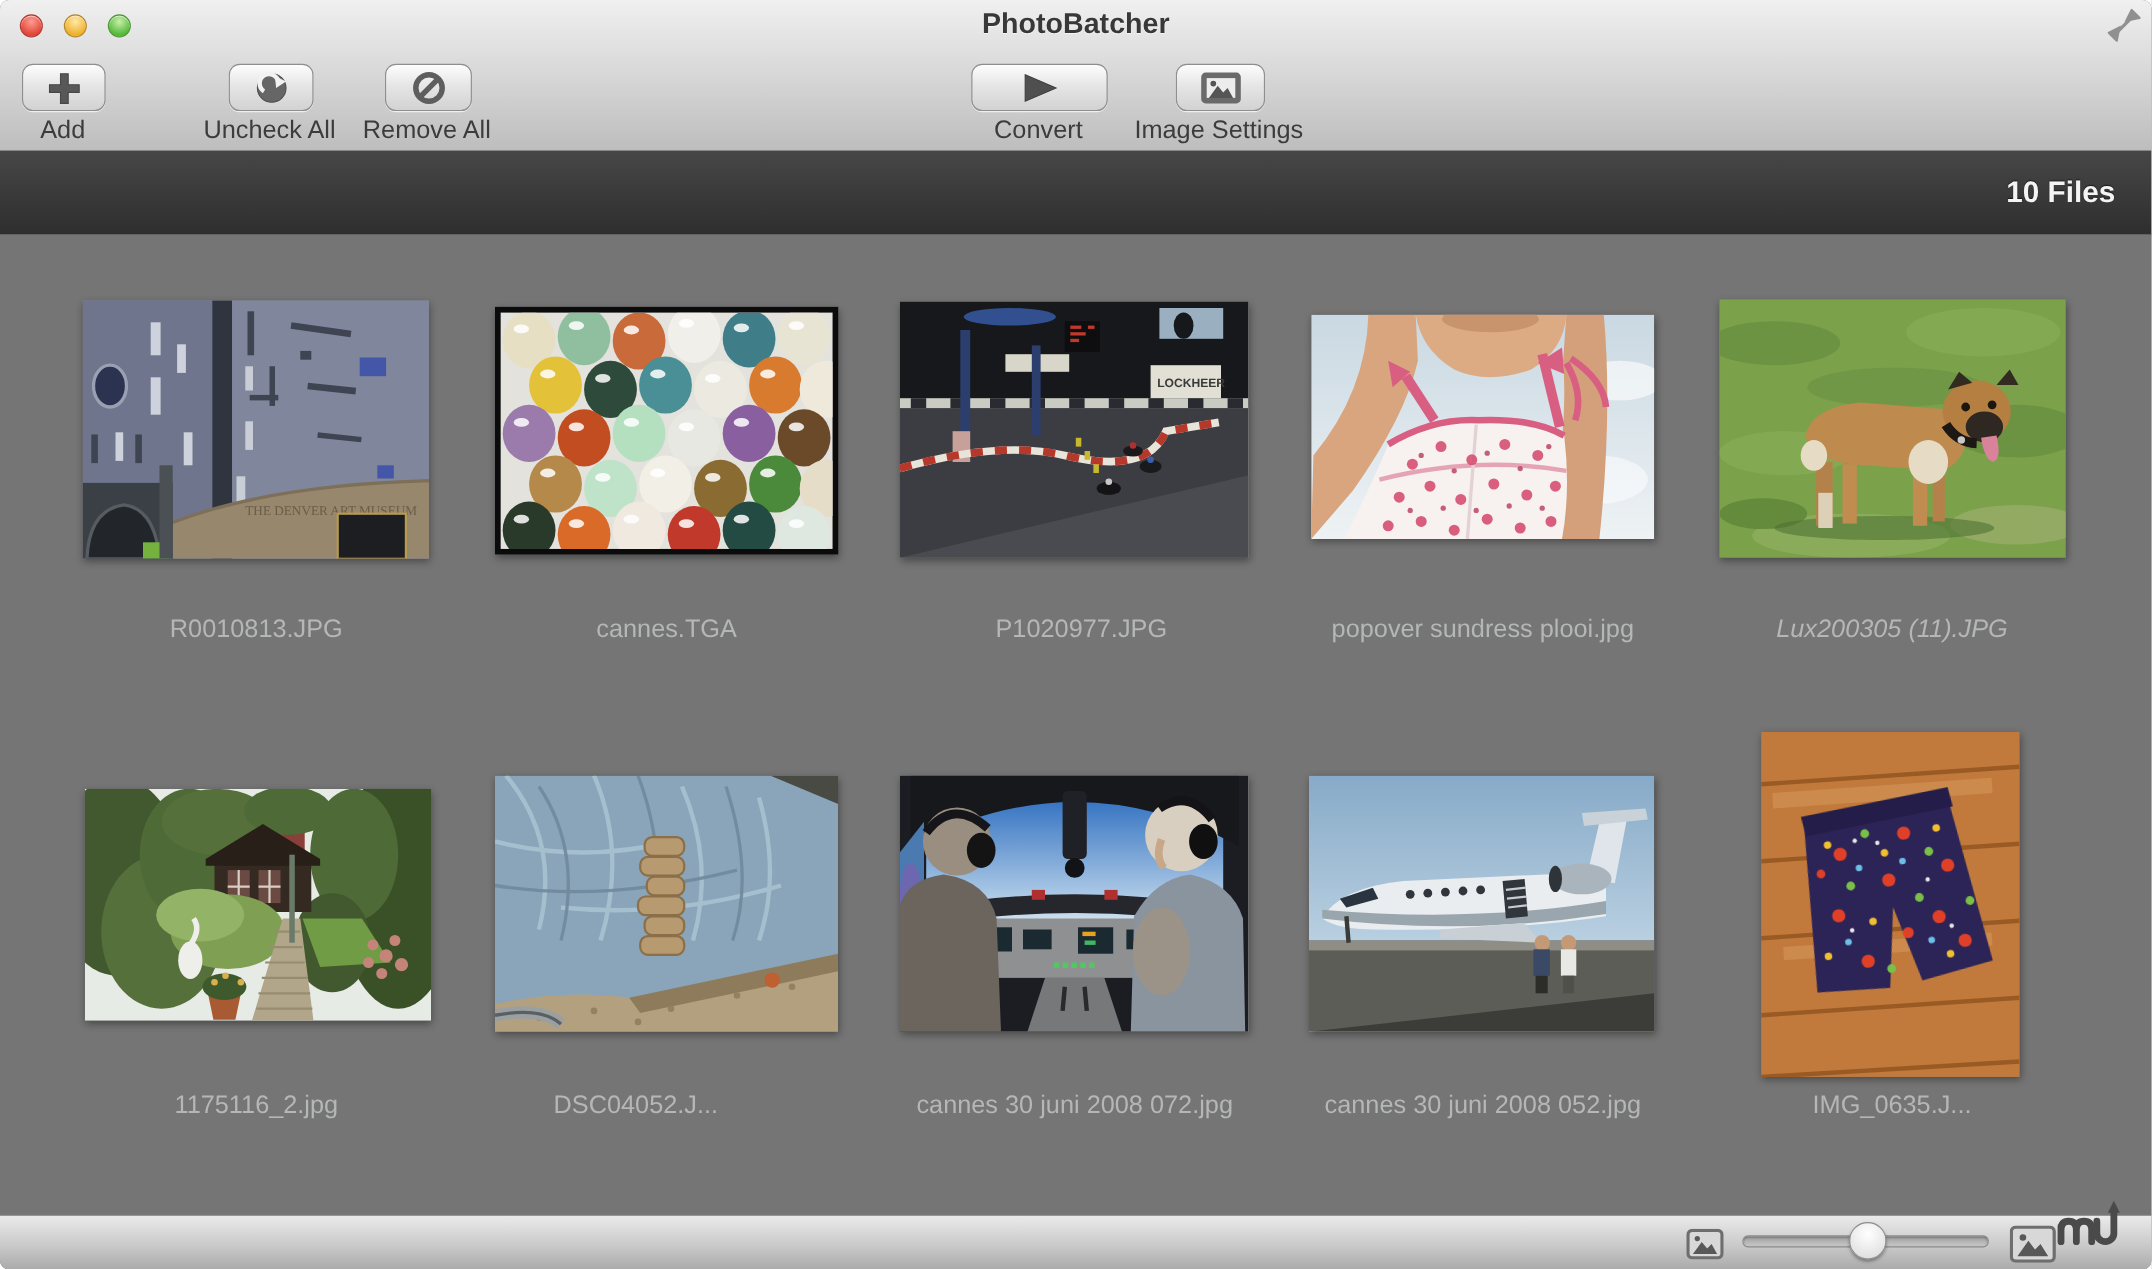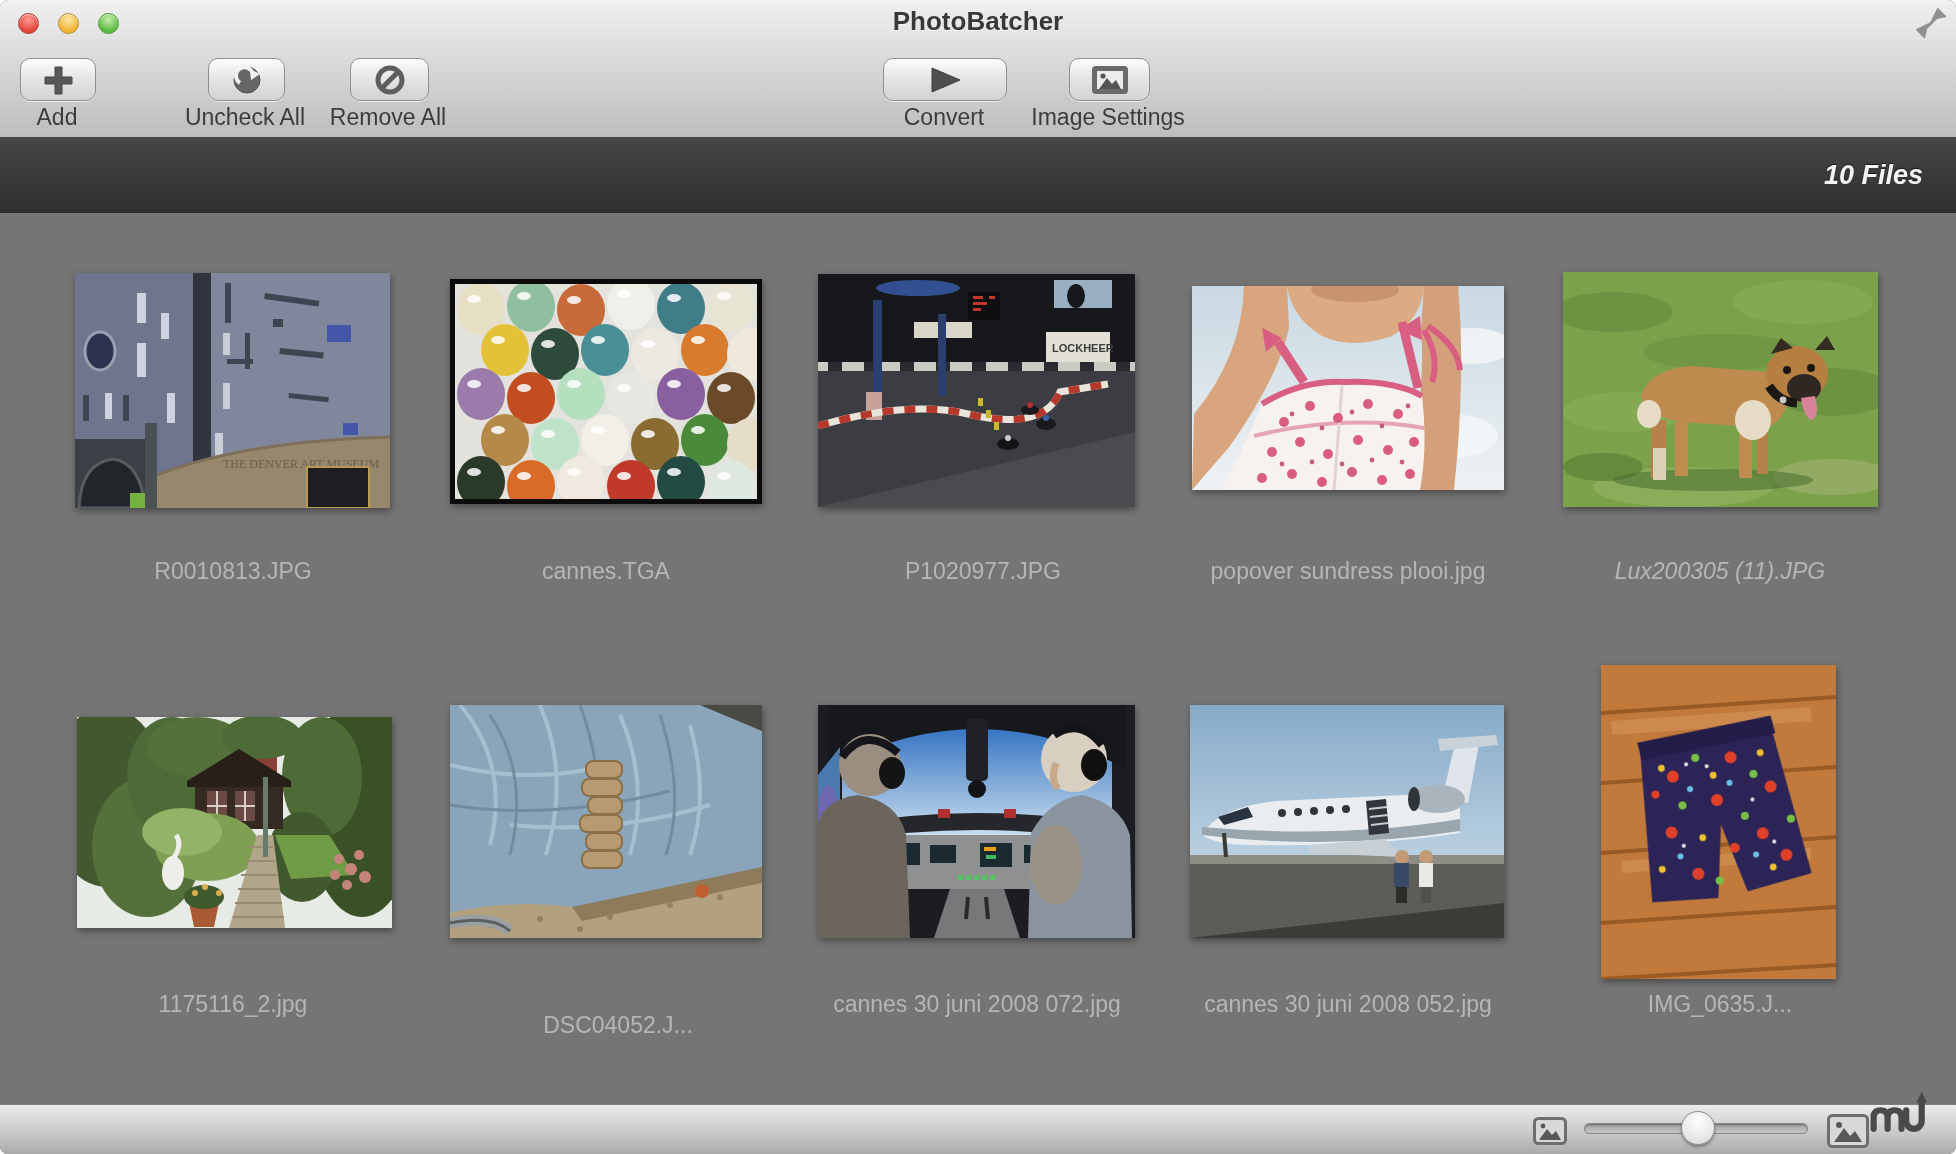--- a/index.html
+++ b/index.html
@@ -16,21 +16,21 @@
   .win-title{position:absolute;top:6px;left:0;width:100%;text-align:center;font-size:26px;font-weight:bold;color:#383838;text-shadow:0 1px 0 rgba(255,255,255,.6);}
   .resize-ic{position:absolute;top:8px;right:10px;width:30px;height:30px;}
 
   .tb-btn{position:absolute;top:58px;height:41px;border-radius:10px;border:1px solid #8f8f8f;
     background:linear-gradient(#fdfdfd,#e6e6e6 45%,#d2d2d2);box-shadow:0 1px 0 rgba(255,255,255,.7);
     display:flex;align-items:center;justify-content:center;cursor:default;}
   .tb-label{position:absolute;top:104px;font-size:23px;color:#3c3c3c;text-align:center;white-space:nowrap;transform:translateX(-50%);}
 
   
   .filesbar{position:absolute;left:0;top:137px;width:1956px;height:76px;
-    background:linear-gradient(#474747,#2e2e2e);border-bottom:1px solid #242424;font-style:italic;}
+    background:linear-gradient(#474747,#2e2e2e);border-bottom:1px solid #242424;}
   .filecount{position:absolute;right:33px;top:50%;transform:translateY(-50%);color:#f4f4f4;font-size:27px;font-weight:bold;text-shadow:0 -1px 1px rgba(0,0,0,.6);}
 
   
   .content{position:absolute;left:0;top:213px;width:1956px;height:892px;background:#757575;}
   .thumb{position:absolute;box-shadow:1px 3px 7px rgba(0,0,0,.38);overflow:hidden;}
   .thumb svg{display:block;}
   .thumb.bordered{border:5px solid #0b0b0b;}
   .fname{position:absolute;font-size:23px;color:#b5b7b6;text-align:center;transform:translateX(-50%);white-space:nowrap;}
 
   
@@ -627,21 +627,21 @@
         </g>
       </svg>
     </div>
 
     <div class="fname" style="left:233px;top:345px;">R0010813.JPG</div>
     <div class="fname" style="left:606px;top:345px;">cannes.TGA</div>
     <div class="fname" style="left:983px;top:345px;">P1020977.JPG</div>
     <div class="fname" style="left:1348px;top:345px;">popover sundress plooi.jpg</div>
     <div class="fname" style="left:1720px;top:345px;font-style:italic;">Lux200305 (11).JPG</div>
     <div class="fname" style="left:233px;top:778px;">1175116_2.jpg</div>
-    <div class="fname" style="left:618px;top:778px;margin-top:21px;">DSC04052.J...</div>
+    <div class="fname" style="left:578px;top:778px;">DSC04052.J...</div>
     <div class="fname" style="left:977px;top:778px;">cannes 30 juni 2008 072.jpg</div>
     <div class="fname" style="left:1348px;top:778px;">cannes 30 juni 2008 052.jpg</div>
     <div class="fname" style="left:1720px;top:778px;">IMG_0635.J...</div>
   </div>
 
   <div class="bottombar">
     <svg class="bb-icon" style="left:1533px;" width="34" height="28" viewBox="0 0 34 28">
       <rect x="1.5" y="1.5" width="31" height="25" rx="4" fill="#d8d8d8" stroke="#6e6e6e" stroke-width="3"></rect>
       <polygon points="6,23 14,12 19,18 23,14 28,23" fill="#585858"></polygon>
       <circle cx="10" cy="9" r="2.4" fill="#585858"></circle>

